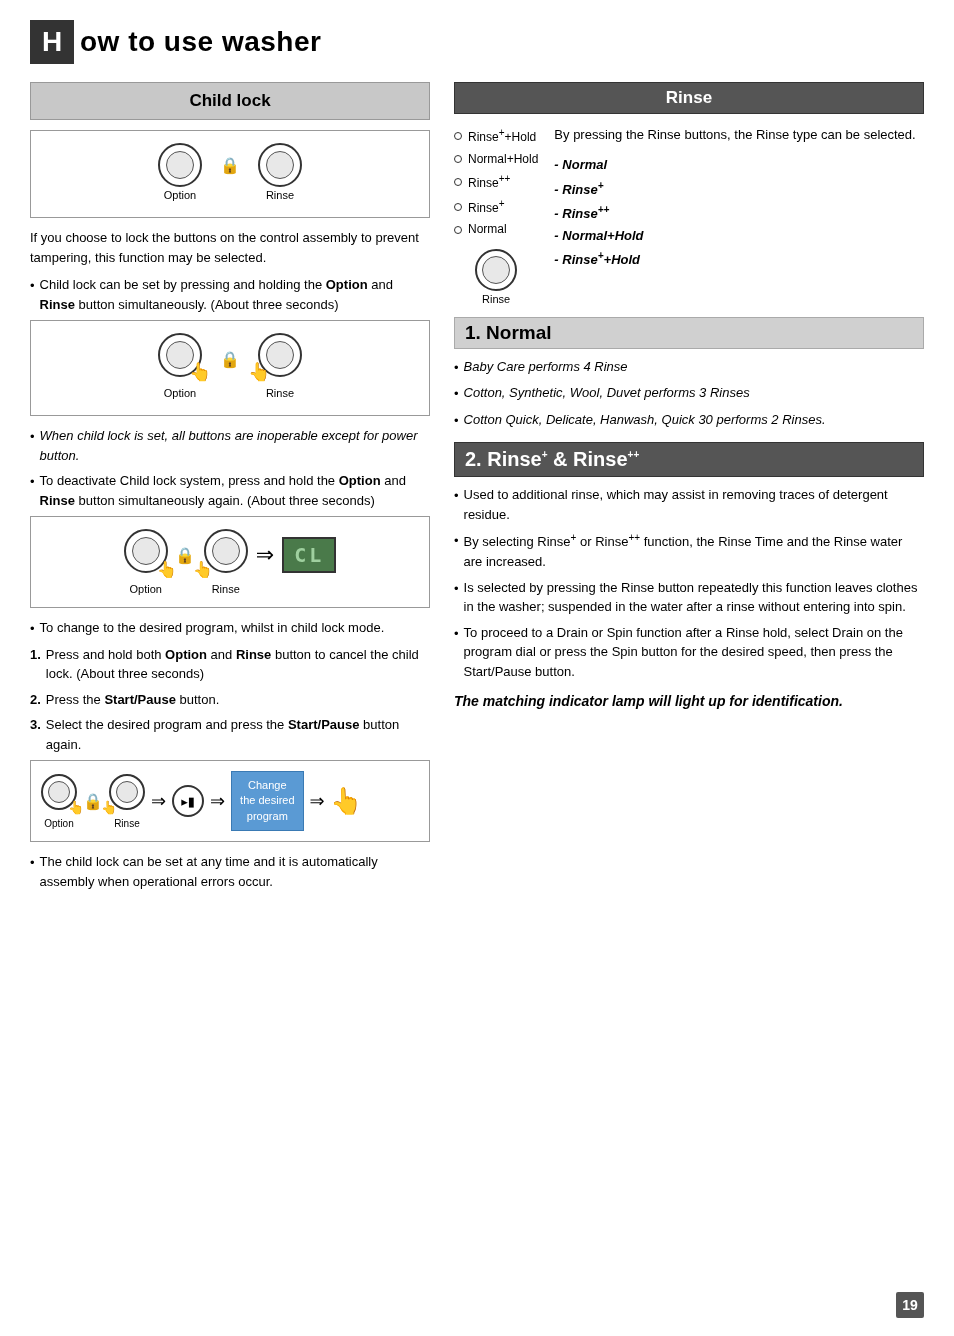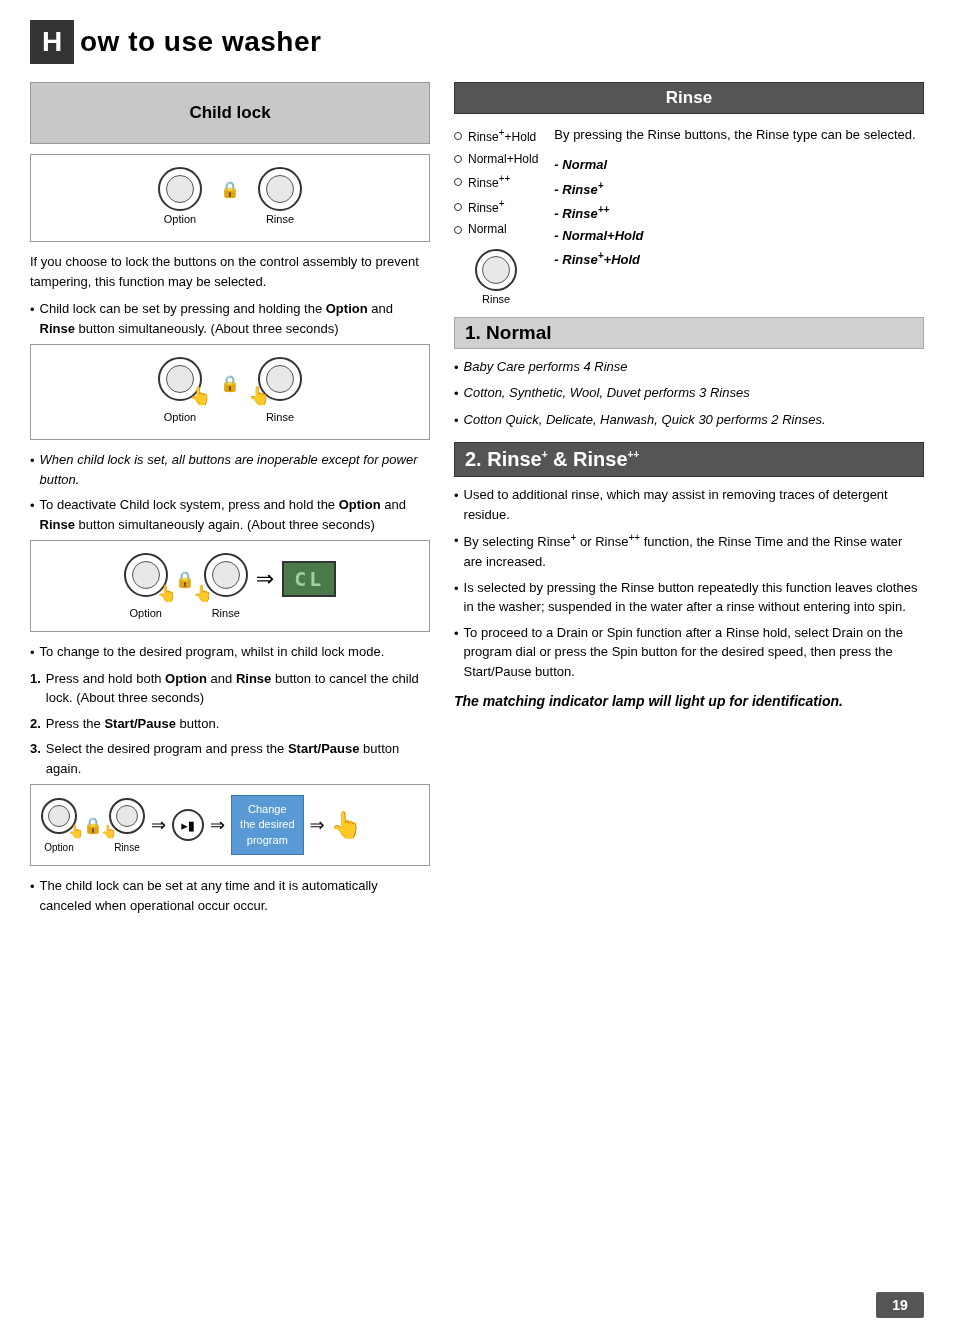--- a/index.html
+++ b/index.html
@@ -61,21 +61,21 @@
     .right-col {
       flex: 1;
     }
 
     
     .section-header {
       background: #c8c8c8;
       text-align: center;
       font-size: 17px;
       font-weight: bold;
-      padding: 20px 0;
+      padding: 8px 0;
       margin-bottom: 10px;
       border: 1px solid #999;
     }
 
     .section-header-dark {
       background: #555;
       color: #fff;
       text-align: center;
       font-size: 17px;
       font-weight: bold;
@@ -261,21 +261,21 @@
 
     
     .page-number {
       position: absolute;
       bottom: 18px;
       right: 30px;
       background: #555;
       color: #fff;
       font-size: 14px;
       font-weight: bold;
-      width: 48px;
+      width: 28px;
       height: 26px;
       display: flex;
       align-items: center;
       justify-content: center;
       border-radius: 2px;
     }
 
     .rinse-section-header {
       background: #555;
       color: #fff;
@@ -448,21 +448,21 @@
         <span style="font-size:18px;">⇒</span>
         <div class="play-btn">▸▮</div>
         <span style="font-size:18px;">⇒</span>
         <div class="change-text-box">Change<br>the desired<br>program</div>
         <span style="font-size:18px;">⇒</span>
         <div style="font-size:26px;">👆</div>
       </div>
 
       <div class="bullet-item">
         <span class="bullet-dot">•</span>
-        <span>The child lock can be set at any time and it is automatically canceled when operational occur occur.</span>
+        <span>The child lock can be set at any time and it is automatically assembly when operational errors occur.</span>
       </div>
 
     </div>
 
     <div class="right-col">
 
       <div class="section-header-dark">Rinse</div>
 
       <div class="rinse-diagram">
         <div>

